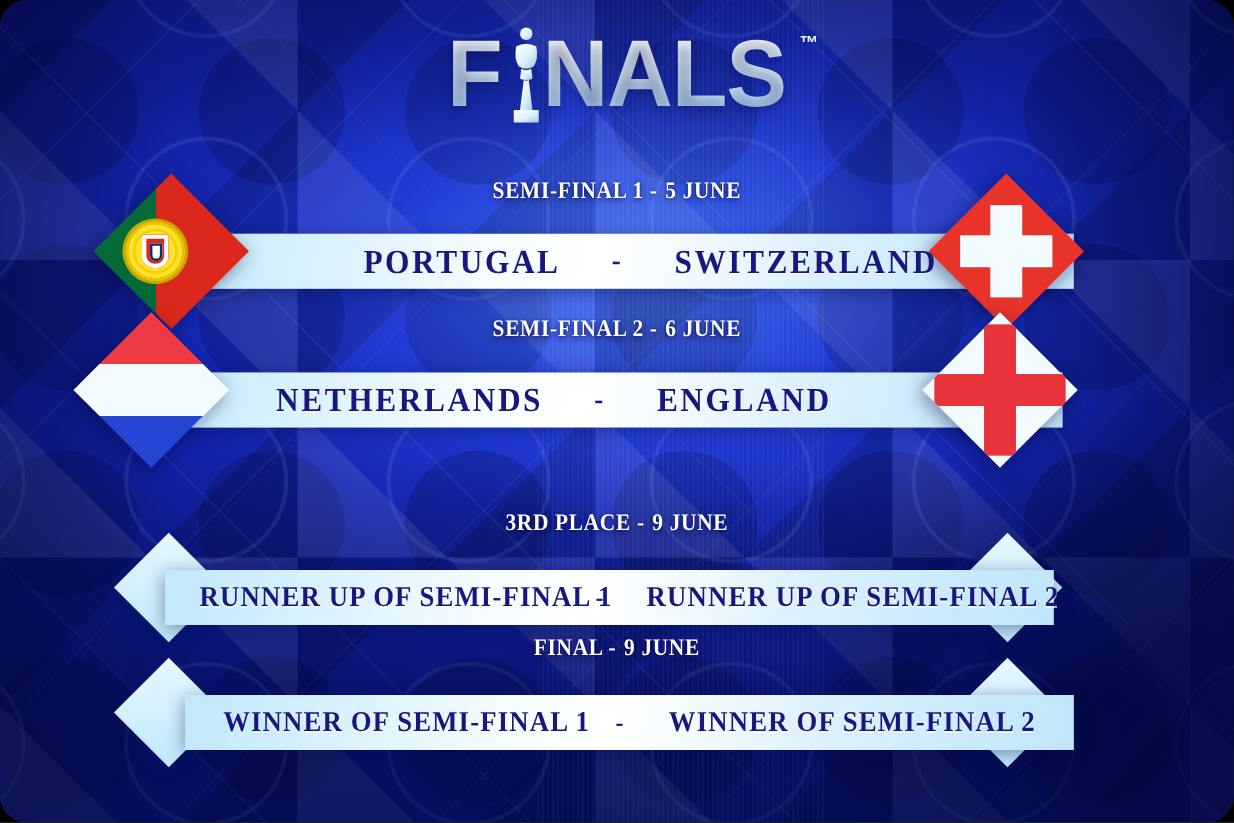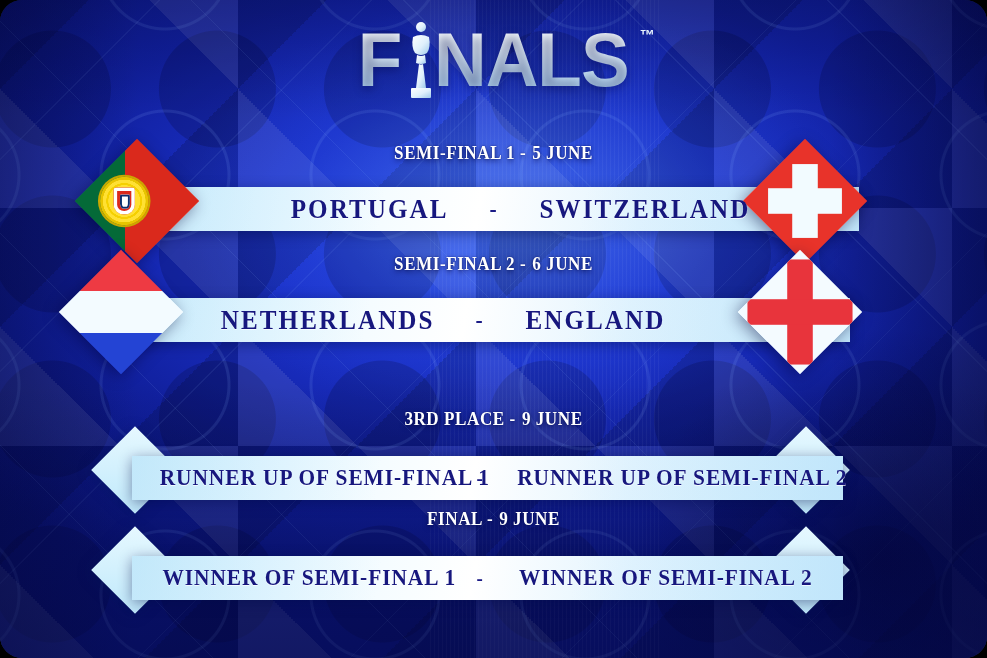--- a/index.html
+++ b/index.html
@@ -353,21 +353,21 @@
 
   <div class="block" style="top:508px;">
     <div class="hdr">
       <span>FINAL</span>
       <span class="sep">-</span>
       <span>9 JUNE</span>
     </div>
     <div class="band-row" style="margin-top:12px;">
       <div class="tip" style="left:104px;"></div>
       <div class="tip" style="left:775px;"></div>
-      <div class="band" style="left:132px;width:711px;">
+      <div class="band" style="left:148px;width:711px;">
         <div class="teams sz-slot">
           <span class="team team-l" style="width:300px;">WINNER OF SEMI-FINAL 1</span>
           <span class="dash" style="width:56px;text-align:center;">-</span>
           <span class="team team-r" style="width:315px;">WINNER OF SEMI-FINAL 2</span>
         </div>
       </div>
     </div>
   </div>
 
 </div>

